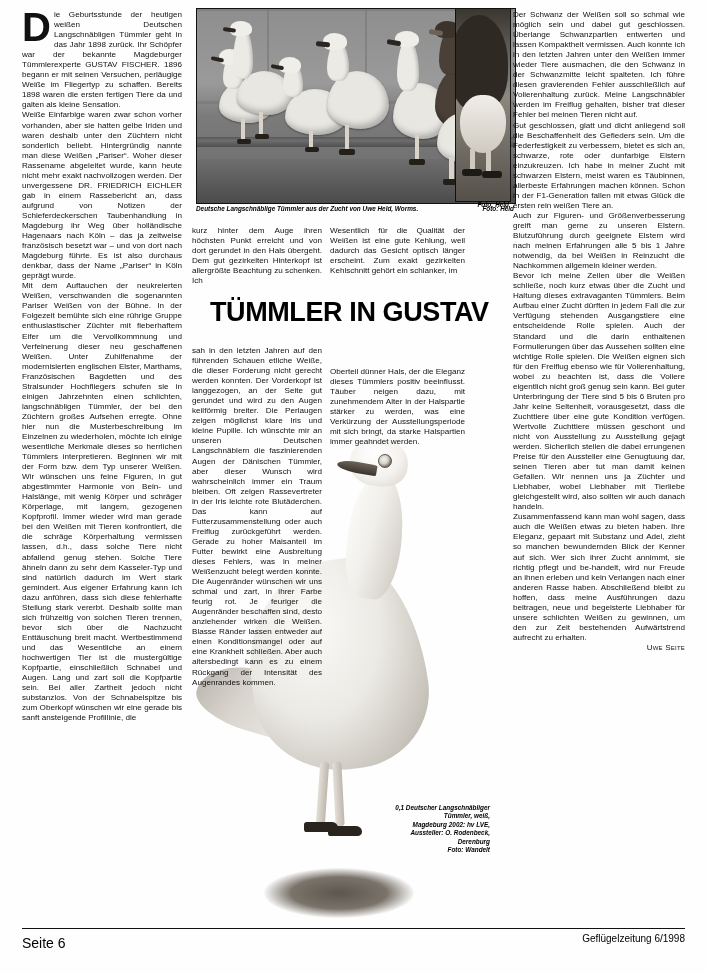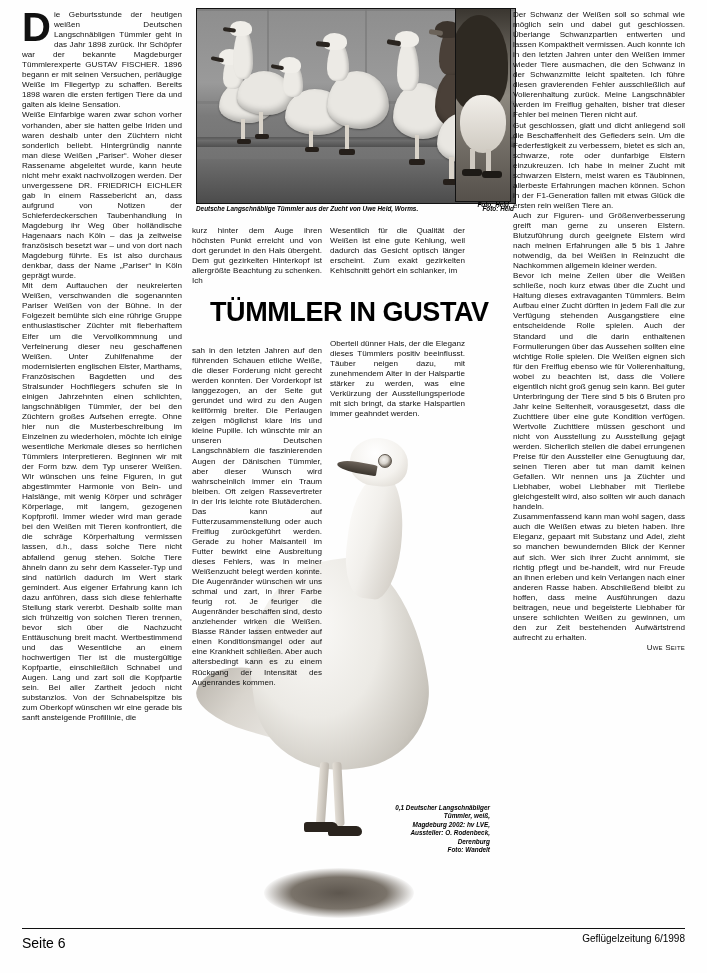--- a/index.html
+++ b/index.html
@@ -307,21 +307,21 @@
   <div class="col col-text" style="left:330px;top:226px;width:135px;">
     <p><span>Wesentlich für die Qualität der Weißen ist eine gute Kehlung, weil dadurch das Gesicht optisch länger erscheint. Zum exakt gezirkelten Kehlschnitt gehört ein schlanker, im</span></p>
   </div>
   <div class="col col-text" style="left:192px;top:226px;width:130px;">
     <p><span>kurz hinter dem Auge ihren höchsten Punkt erreicht und von dort gerundet in den Hals übergeht. Dem gut gezirkelten Hinterkopf ist allergrößte Beachtung zu schenken. Ich</span></p>
   </div>
 
   <div class="col col-text" style="left:192px;top:346px;width:130px;">
     <p><span>sah in den letzten Jahren auf den führenden Schauen etliche Weiße, die dieser Forderung nicht gerecht werden konnten. Der Vorderkopf ist langgezogen, an der Seite gut gerundet und wird zu den Augen keilförmig breiter. Die Perlaugen zeigen möglichst klare Iris und kleine Pupille. Ich wünschte mir an unseren Deutschen Langschnäblern die faszinierenden Augen der Dänischen Tümmler, aber dieser Wunsch wird wahrscheinlich immer ein Traum bleiben. Oft zeigen Rassevertreter in der Iris leichte rote Blutäderchen. Das kann auf Futterzusammenstellung oder auch Freiflug zurückgeführt werden. Gerade zu hoher Maisanteil im Futter bewirkt eine Ausbreitung dieses Fehlers, was in meiner Weißenzucht belegt werden konnte. Die Augenränder wünschen wir uns schmal und zart, in ihrer Farbe feurig rot. Je feuriger die Augenränder beschaffen sind, desto anziehender wirken die Weißen. Blasse Ränder lassen entweder auf einen Konditionsmangel oder auf eine Krankheit schließen. Aber auch altersbedingt kann es zu einem Rückgang der Intensität des Augenrandes kommen.</span></p>
   </div>
-  <div class="col col-text" style="left:330px;top:339px;width:135px;">
+  <div class="col col-text" style="left:330px;top:367px;width:135px;">
     <p><span>Oberteil dünner Hals, der die Eleganz dieses Tümmlers positiv beeinflusst. Täuber neigen dazu, mit zunehmendem Alter in der Halspartie stärker zu werden, was eine Verkürzung der Ausstellungsperiode mit sich bringt, da starke Halspartien immer geahndet werden.</span></p>
   </div>
 
   <div style="position:absolute;left:455px;top:8px;width:54px;height:192px;border:1px solid #111;overflow:hidden;background:linear-gradient(180deg,#3a3630,#8d887f 45%,#55504a 100%);">
     <div style="position:absolute;left:-6px;top:6px;width:58px;height:96px;background:#2e2922;border-radius:50% 50% 40% 40%;"></div>
     <div style="position:absolute;left:4px;top:86px;width:46px;height:58px;background:linear-gradient(180deg,#f1eee9,#cfcac1);border-radius:45% 45% 50% 50%;"></div>
     <div style="position:absolute;left:14px;top:140px;width:5px;height:22px;background:#cfc9c0;"></div>
     <div style="position:absolute;left:30px;top:140px;width:5px;height:22px;background:#cfc9c0;"></div>
     <div style="position:absolute;left:6px;top:160px;width:20px;height:7px;background:#1d1a16;border-radius:3px;"></div>
     <div style="position:absolute;left:26px;top:162px;width:20px;height:7px;background:#1d1a16;border-radius:3px;"></div>

